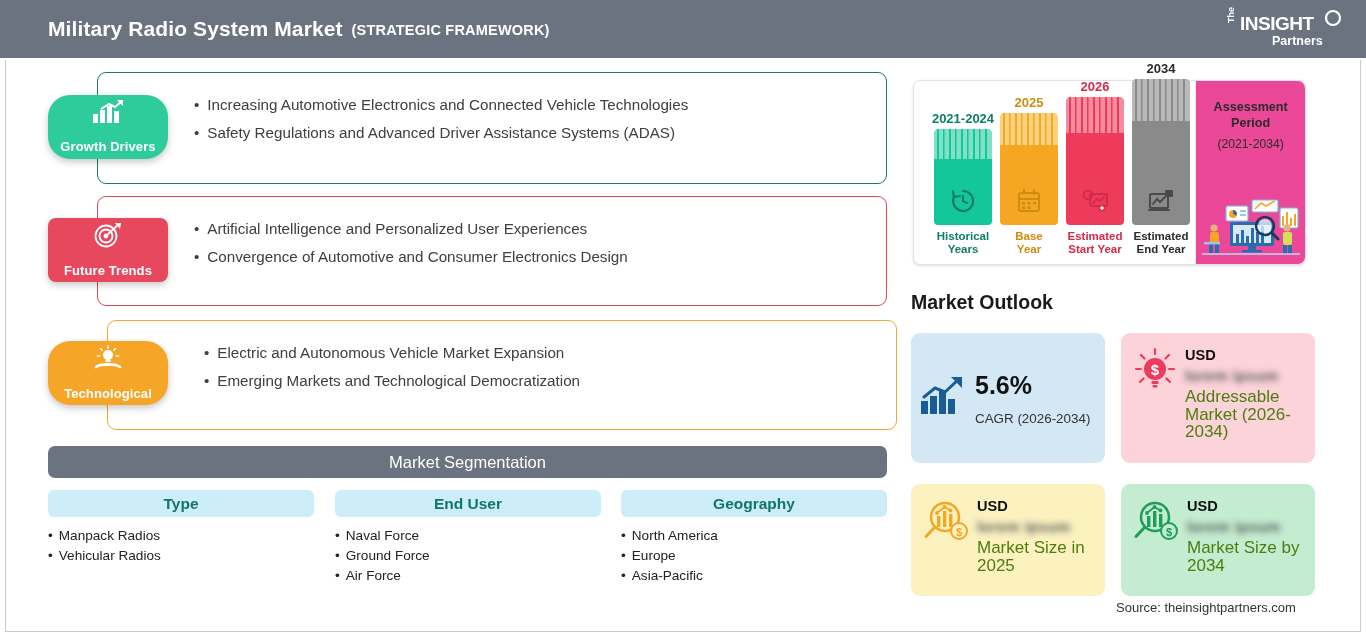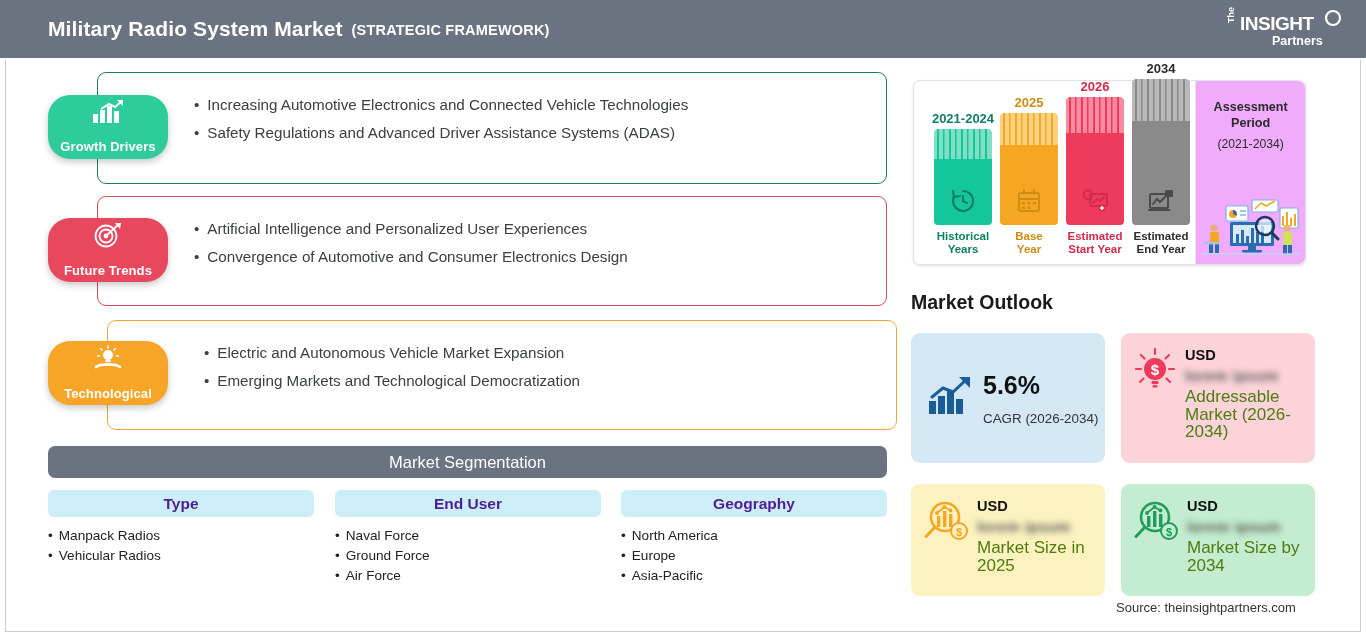--- a/index.html
+++ b/index.html
@@ -49,39 +49,39 @@
 
   
   .badge {
     position: absolute; width: 120px; height: 64px; border-radius: 22px;
     display: flex; flex-direction: column; align-items: center; justify-content: center;
     box-shadow: 0 3px 7px rgba(0,0,0,.22);
     color: #fff;
   }
   .badge-label { font-size: 13px; font-weight: bold; margin-top: 15px; letter-spacing: .1px; }
   .badge.growth   { left: 48px; top: 95px;  background: #2ecb9b; }
-  .badge.trends   { left: 48px; top: 218px; background: #e8485e; }
+  .badge.trends   { left: 48px; top: 218px; background: #e8485e; border-radius: 8px; }
   .badge.opps     { left: 48px; top: 341px; background: #f7a527; }
   .badge svg { display: block; }
 
   
   .seg-title {
     position: absolute; left: 48px; top: 446px; width: 839px; height: 32px;
     background: #6b7280; border-radius: 7px;
     display: flex; align-items: center; justify-content: center;
     color: #fff; font-size: 16.5px; font-weight: normal;
   }
   .seg-col { position: absolute; top: 490px; width: 266px; }
   .seg-col.c0 { left: 48px; }
   .seg-col.c1 { left: 335px; }
   .seg-col.c2 { left: 621px; }
   .seg-head {
     height: 27px; background: #cdeef8; border-radius: 6px;
     display: flex; align-items: center; justify-content: center;
-    font-size: 15.5px; font-weight: bold; color: #4c1d95;
+    font-size: 15.5px; font-weight: bold; color: #0f766e;
   }
   .seg-items { margin-top: 9px; }
   .seg-item {
     font-size: 13.6px; color: #222; line-height: 20px; white-space: nowrap;
   }
   .seg-item::before { content: "\2022"; margin-right: 6px; }
 
   
   .timeline {
     position: absolute; left: 913px; top: 80px; width: 393px; height: 185px;
@@ -99,40 +99,40 @@
   .tl-bar {
     width: 58px; margin: 0 auto; border-radius: 5px 5px 4px 4px;
     position: relative; overflow: hidden;
     display: flex; align-items: flex-end; justify-content: center;
   }
   .tl-stripes { position: absolute; left: 0; top: 0; width: 100%; }
   .tl-icon { position: relative; margin-bottom: 7px; }
   .tl-cap { font-size: 11.5px; font-weight: bold; line-height: 13px; margin-top: 5px; }
 
   .tl-assess {
-    width: 110px; background: #f0abfc; border-left: 1px solid #e3e6e9;
+    width: 110px; background: #ec4899; border-left: 1px solid #e3e6e9;
     border-radius: 0 7px 7px 0; position: relative;
     padding-top: 18px; text-align: center;
   }
   .tl-assess-t { font-size: 12.6px; font-weight: bold; color: #2b2b2b; line-height: 16px; }
   .tl-assess-s { font-size: 12.2px; color: #2b2b2b; margin-top: 6px; }
   .tl-illus { position: absolute; left: 6px; bottom: 4px; }
 
   
   .outlook-title {
     position: absolute; left: 911px; top: 291px;
     font-size: 19.5px; font-weight: bold; color: #1a1a1a;
   }
   .ocard { position: absolute; border-radius: 9px; }
   .ocard.blue   { left: 911px;  top: 333px; width: 194px; height: 130px; background: #d3e7f5; }
   .ocard.pink   { left: 1121px; top: 333px; width: 194px; height: 130px; background: #fbd3d9; }
   .ocard.yellow { left: 911px;  top: 484px; width: 194px; height: 112px; background: #fbf2c0; }
   .ocard.green  { left: 1121px; top: 484px; width: 194px; height: 112px; background: #c4ecd0; }
 
-  .cagr-inner { display: flex; align-items: center; height: 100%; padding-left: 16px; }
+  .cagr-inner { display: flex; align-items: center; height: 100%; padding-left: 8px; }
   .cagr-txt { margin-left: 10px; }
   .cagr-val { font-size: 25px; font-weight: bold; color: #111; line-height: 28px; }
   .cagr-lbl { font-size: 13.4px; color: #333; margin-top: 12px; }
 
   .usd-inner { display: flex; height: 100%; padding: 14px 10px 0 12px; }
   .usd-txt { margin-left: 8px; }
   .usd-cur { font-size: 14.6px; font-weight: bold; color: #111; }
   .usd-blur {
     font-size: 15px; font-weight: bold; color: #5a5a5a;
     filter: blur(3.2px); margin: 4px 0 4px 0; letter-spacing: .4px;

